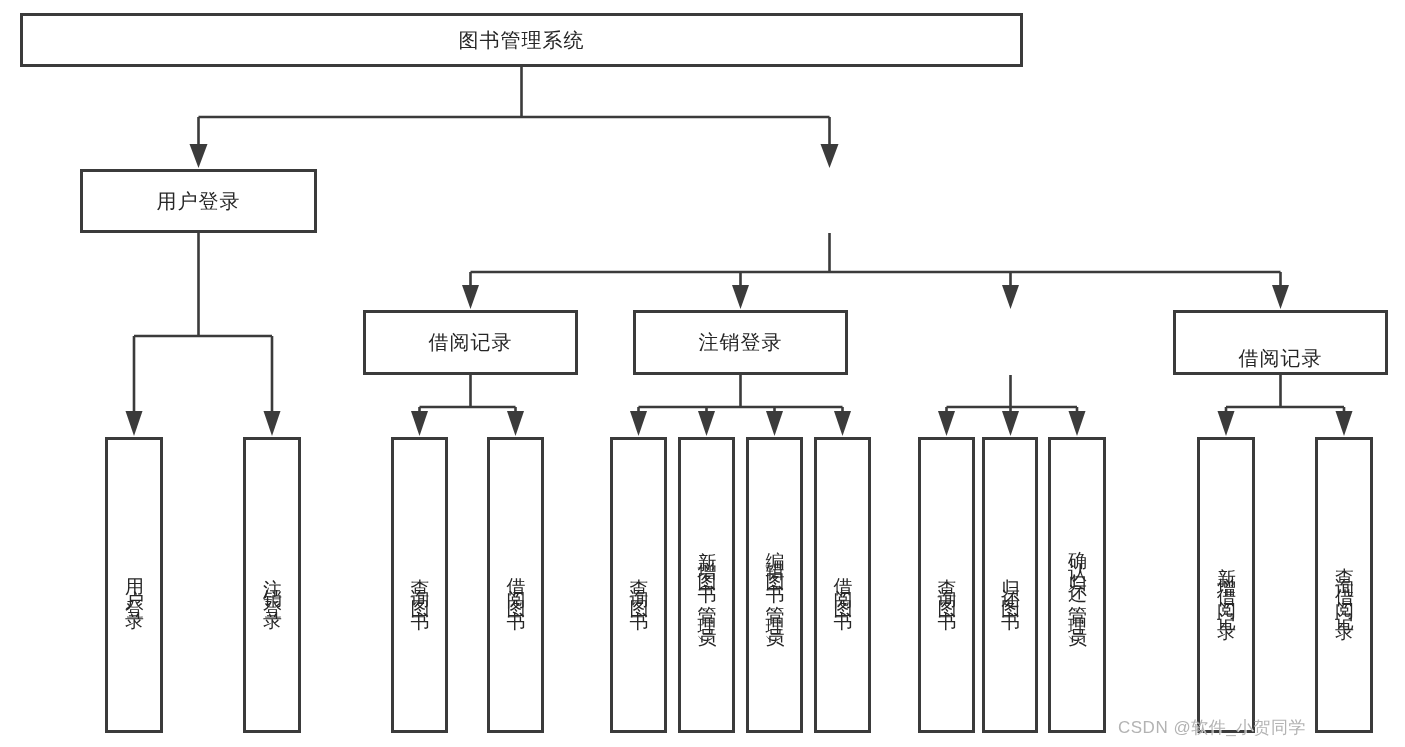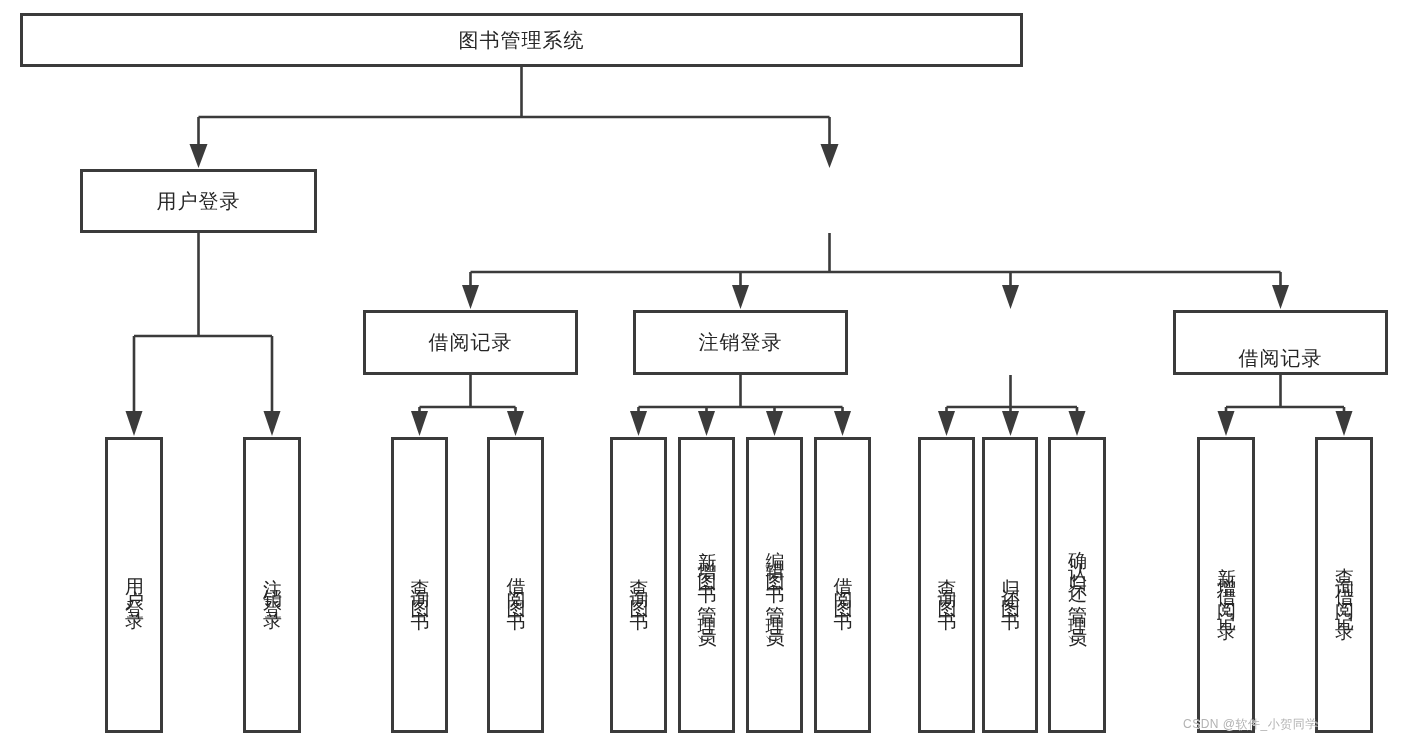--- a/index.html
+++ b/index.html
@@ -76,22 +76,22 @@
   #leaf-add-book     { left: 678px; width: 57px; }
   #leaf-edit-book    { left: 746px; width: 57px; }
   #leaf-borrow2      { left: 814px; width: 57px; }
   #leaf-query3       { left: 918px; width: 57px; }
   #leaf-return       { left: 982px; width: 56px; }
   #leaf-confirm      { left: 1048px; }
   #leaf-add-rec      { left: 1197px; }
   #leaf-query-rec    { left: 1315px; }
   #watermark {
     position: absolute;
-    left: 1183px; top: 716px;
-    font-size: 12px;
+    left: 1118px; top: 716px;
+    font-size: 17px;
     color: var(--watermark);
     text-shadow: 1px 1px 0 rgba(255,255,255,0.85);
     letter-spacing: 0.5px;
     z-index: 3;
     white-space: nowrap;
   }
 </style>
 </head>
 <body>
 

